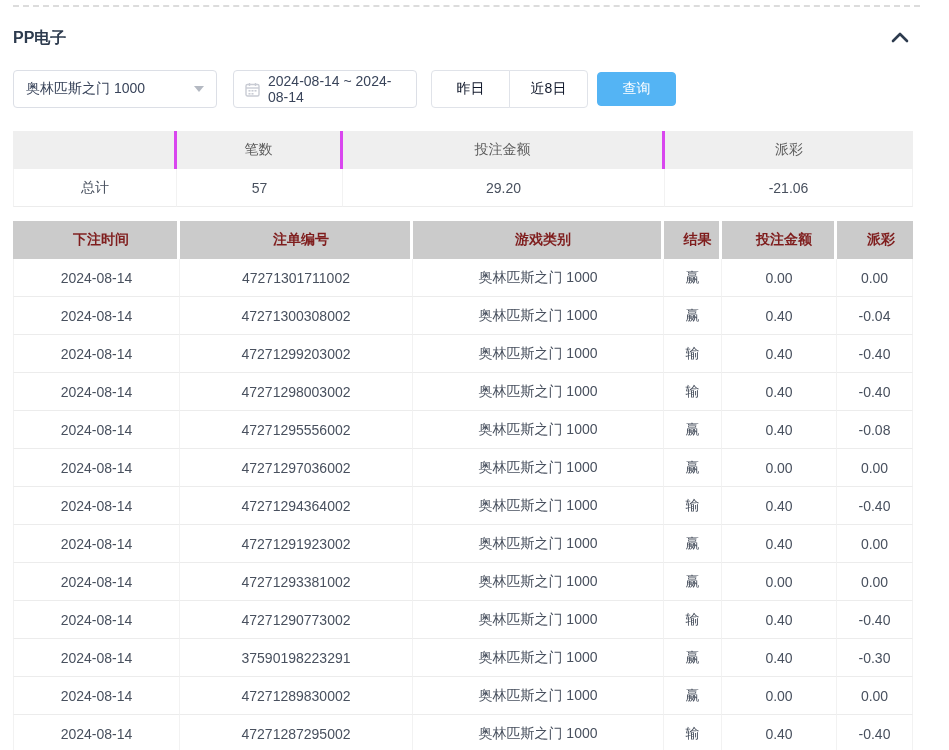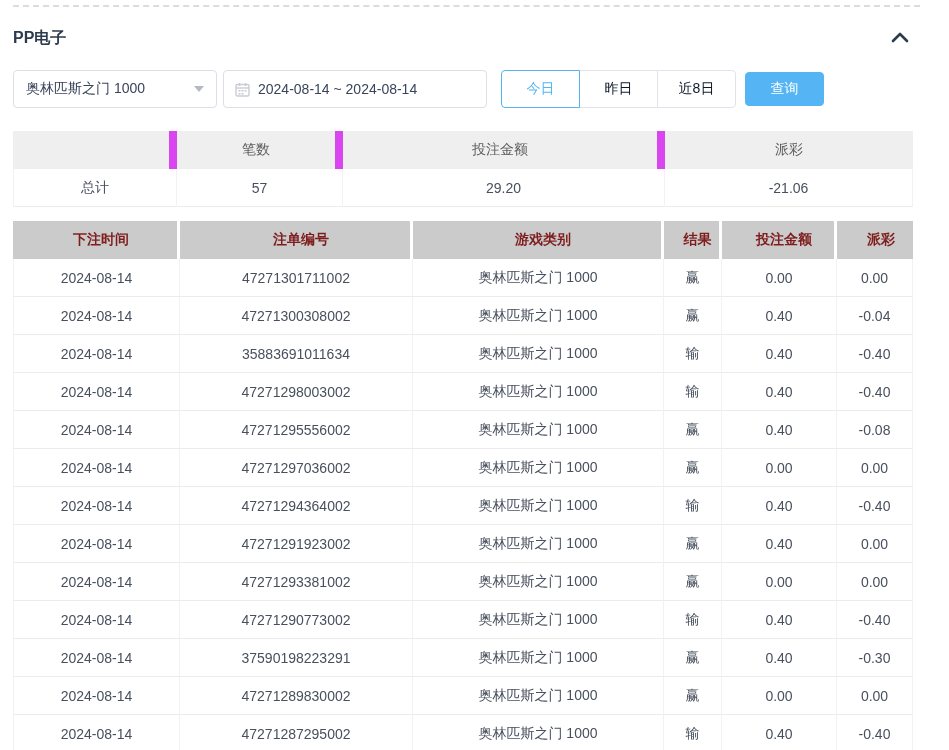--- a/index.html
+++ b/index.html
@@ -8,34 +8,34 @@
   .top-dashed { width:907px; border-top:2px dashed #dcdcdc; margin-top:5px; }
 
   .section-header { display:flex; justify-content:space-between; align-items:center; width:896px; margin-top:20px; height:22px;gap:44px; }
   .section-title { font-size:16px; font-weight:bold; color:#2d3b4e; }
   .collapse-btn { cursor:pointer; display:flex; align-items:center; }
 
   .controls { display:flex; align-items:center; margin-top:21px; height:38px; }
   .ctl { height:38px; border:1px solid #dcdfe6; border-radius:4px; background:#fff; display:flex; align-items:center; font-size:14px; color:#39445a; }
   .select-box { width:204px; padding:0 12px; justify-content:space-between; cursor:pointer; }
   .caret-down { width:0; height:0; border-left:5px solid transparent; border-right:5px solid transparent; border-top:6px solid #b4b9c2; }
-  .date-box { width:264px; margin-left:6px; padding:16px 11px; cursor:pointer; }
+  .date-box { width:184px; margin-left:16px; padding:16px 11px; cursor:pointer; }
   .date-box .cal { margin-right:8px; display:flex; }
   .btn-group { display:flex; margin-left:14px; }
   .qr-btn { width:79px; height:38px; background:#fff; border:1px solid #e0e3e9; color:#0f172a; font-size:14px; margin-left:-1px; cursor:pointer; position:relative; font-family:inherit; }
   .qr-btn:first-child { border-radius:4px 0 0 4px; margin-left:0; }
   .qr-btn:last-child { border-radius:0 4px 4px 0; }
   .qr-btn.active { border-color:#54b4f4; color:#54b4f4; z-index:2; }
   .query-btn { width:79px; height:34px; margin-left:9px; background:#54b4f4; border:1px solid #54b4f4; border-radius:4px; color:#fff; font-size:14px; cursor:pointer; font-family:inherit; }
 
   table { border-collapse:separate; border-spacing:0; table-layout:fixed; width:900px; }
   td, th { height:38px; text-align:center; font-size:14px; overflow:hidden; white-space:nowrap; }
 
   .summary-table { margin-top:23px; }
-  .summary-table th { background:#efefef; color:#5c5c5c; font-weight:normal; border-right:8px solid #d946ef; }
+  .summary-table th { background:#efefef; color:#5c5c5c; font-weight:normal; border-right:3px solid #d946ef; }
   .summary-table th:last-child { border-right:none; }
   .summary-table td { color:#48505e; border-bottom:1px solid #ececec; border-right:1px solid #f2f2f2; background:#fff; }
   .summary-table td:first-child { border-left:1px solid #f2f2f2; }
 
   .records-table { margin-top:14px; }
   .records-table th { background:#cbcbcb; color:#7f1d1d; font-weight:bold; border-right:3px solid #fff;padding-left:12px; }
   .records-table th:last-child { border-right:none; }
   .records-table td { color:#48505e; border-bottom:1px solid #ececec; border-right:1px solid #f2f2f2; background:#fff; }
   .records-table td:first-child { border-left:1px solid #f2f2f2; }
 
@@ -73,21 +73,20 @@
             <rect x="3.5" y="8" width="2" height="1.6" fill="#c9ccd4"></rect>
             <rect x="6.5" y="8" width="2" height="1.6" fill="#c9ccd4"></rect>
             <rect x="9.5" y="8" width="2" height="1.6" fill="#c9ccd4"></rect>
             <rect x="3.5" y="11" width="2" height="1.6" fill="#c9ccd4"></rect>
             <rect x="6.5" y="11" width="2" height="1.6" fill="#c9ccd4"></rect>
           </svg>
       </span>
       <span>2024-08-14 ~ 2024-08-14</span>
     </div>
     <div class="btn-group">
-      <button class="qr-btn active">今日</button>
       <button class="qr-btn">昨日</button>
       <button class="qr-btn">近8日</button>
     </div>
     <button class="query-btn">查询</button>
   </div>
 
   <table class="summary-table">
     <colgroup>
         <col style="width:164px">
         <col style="width:166px">
@@ -144,21 +143,21 @@
       <tr>
           <td>2024-08-14</td>
           <td>47271300308002</td>
           <td>奥林匹斯之门 1000</td>
           <td>赢</td>
           <td>0.40</td>
           <td class="neg">-0.04</td>
         </tr>
       <tr>
           <td>2024-08-14</td>
-          <td>35883691011634</td>
+          <td>47271299203002</td>
           <td>奥林匹斯之门 1000</td>
           <td>输</td>
           <td>0.40</td>
           <td class="neg">-0.40</td>
         </tr>
       <tr>
           <td>2024-08-14</td>
           <td>47271298003002</td>
           <td>奥林匹斯之门 1000</td>
           <td>输</td>

